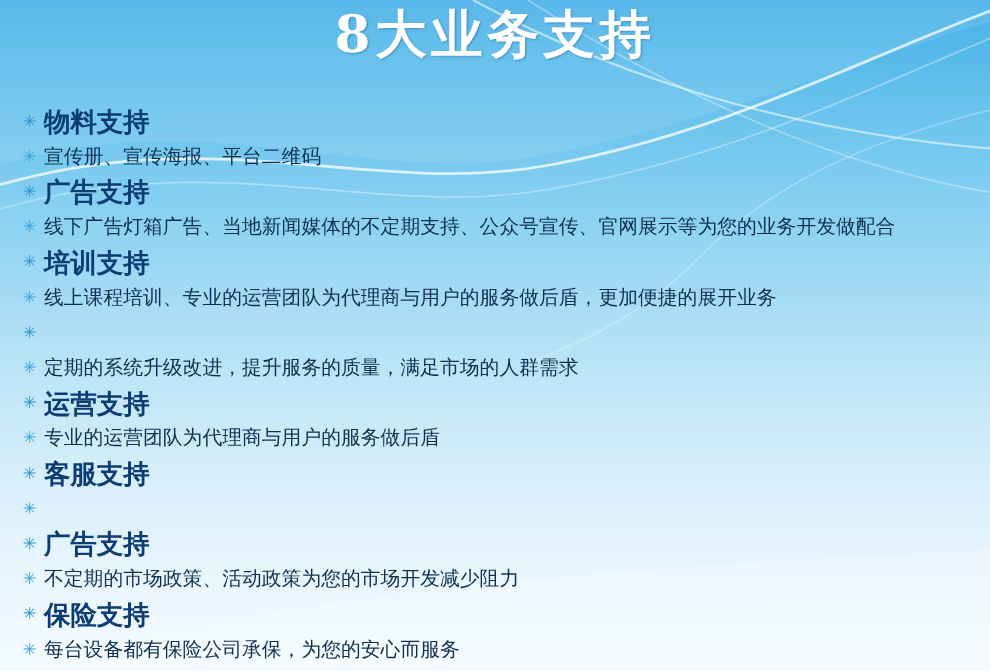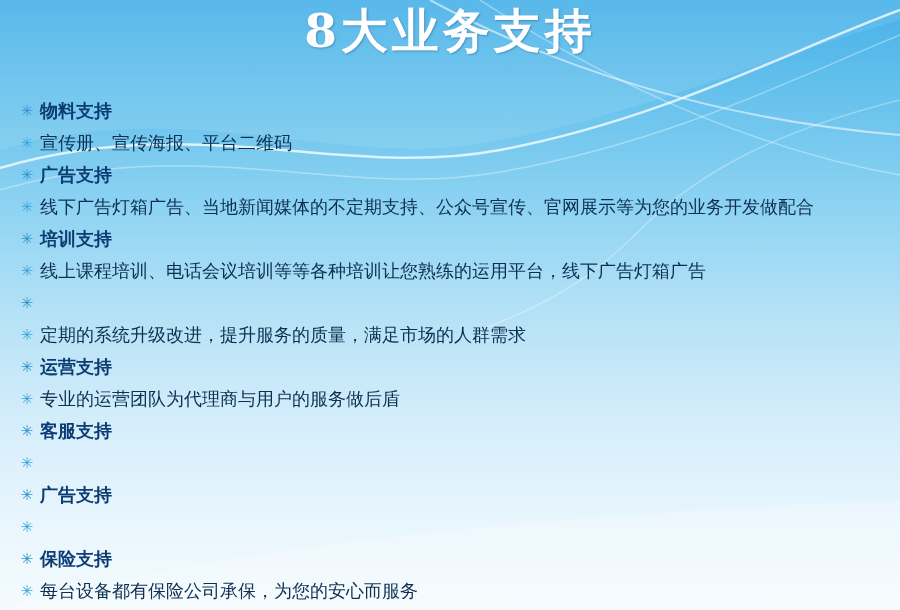--- a/index.html
+++ b/index.html
@@ -59,21 +59,21 @@
     color: #3aa6dd;
     font-size: 15px;
     line-height: 30px;
   }
   .row.heading .bullet {
     color: #2f94cf;
   }
   .heading-text {
     font-family: "DejaVu Serif", serif;
     font-weight: bold;
-    font-size: 18px;
+    font-size: 24px;
     line-height: 30px;
     color: #0b3c73;
   }
   .body-text {
     font-family: "DejaVu Serif", serif;
     font-size: 18px;
     line-height: 29px;
     color: #0d2f52;
     max-width: 850px;
     text-align: center;
@@ -115,21 +115,21 @@
       <span class="bullet">✳</span>
       <span class="body-text">线下广告灯箱广告、当地新闻媒体的不定期支持、公众号宣传、官网展示等为您的业务开发做配合</span>
     </div>
 
     <div class="row heading">
       <span class="bullet">✳</span>
       <span class="heading-text">培训支持</span>
     </div>
     <div class="row">
       <span class="bullet">✳</span>
-      <span class="body-text">线上课程培训、电话会议培训等等各种培训让您熟练的运用平台，线下广告灯箱广告</span>
+      <span class="body-text">线上课程培训、专业的运营团队为代理商与用户的服务做后盾，更加便捷的展开业务</span>
     </div>
 
     <div class="row heading">
       <span class="bullet">✳</span>
     </div>
     <div class="row">
       <span class="bullet">✳</span>
       <span class="body-text">定期的系统升级改进，提升服务的质量，满足市场的人群需求</span>
     </div>
 
@@ -149,20 +149,21 @@
     <div class="row">
       <span class="bullet">✳</span>
     </div>
 
     <div class="row heading">
       <span class="bullet">✳</span>
       <span class="heading-text">广告支持</span>
     </div>
     <div class="row">
       <span class="bullet">✳</span>
+      <span class="body-text">不定期的市场政策、活动政策为您的市场开发减少阻力</span>
     </div>
 
     <div class="row heading">
       <span class="bullet">✳</span>
       <span class="heading-text">保险支持</span>
     </div>
     <div class="row">
       <span class="bullet">✳</span>
       <span class="body-text">每台设备都有保险公司承保，为您的安心而服务</span>
     </div>

